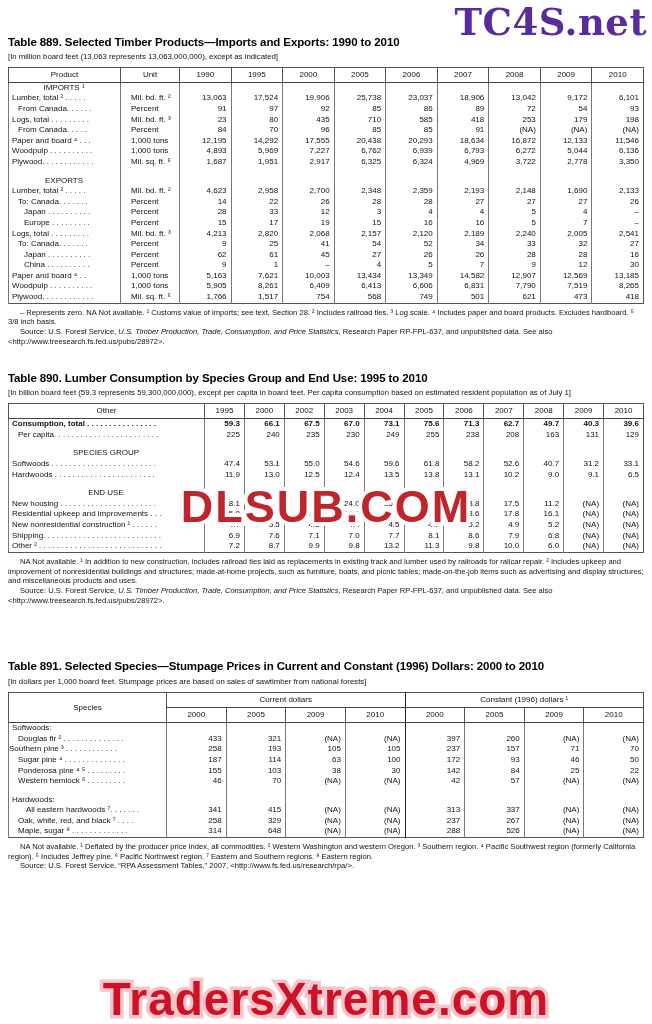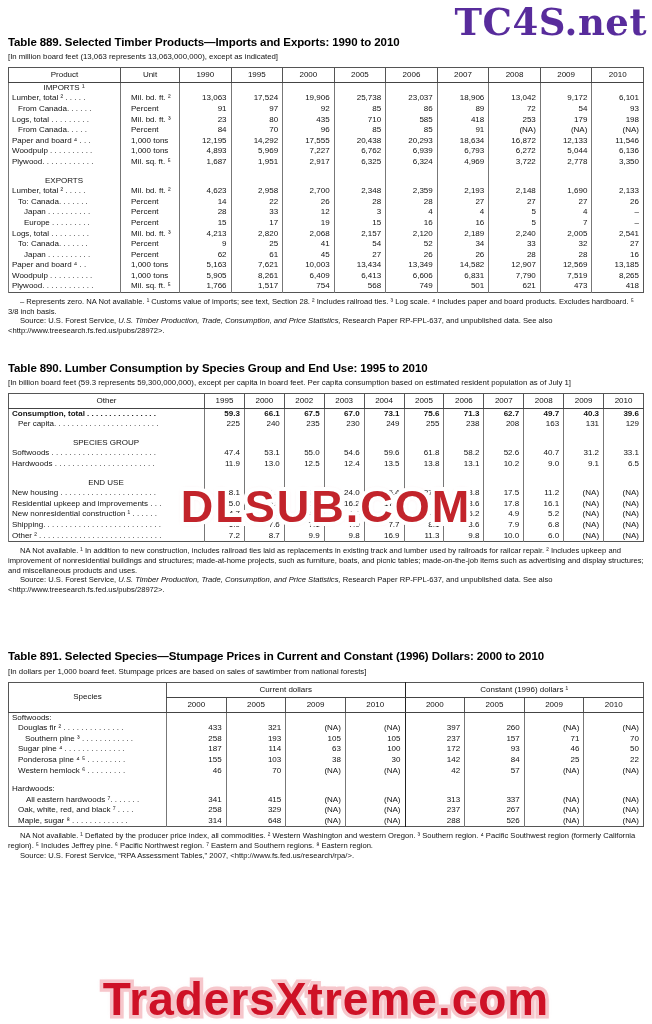--- a/index.html
+++ b/index.html
@@ -305,20 +305,33 @@
             <td class="num">61</td>
             <td class="num">45</td>
             <td class="num">27</td>
             <td class="num">26</td>
             <td class="num">26</td>
             <td class="num">28</td>
             <td class="num">28</td>
             <td class="num">16</td>
           </tr>
           <tr class="data">
+            <td class="lbl" style="padding-left: 15px;">China . . . . . . . . . .</td>
+            <td class="unit">Percent</td>
+            <td class="num">9</td>
+            <td class="num">1</td>
+            <td class="num">–</td>
+            <td class="num">4</td>
+            <td class="num">5</td>
+            <td class="num">7</td>
+            <td class="num">9</td>
+            <td class="num">12</td>
+            <td class="num">30</td>
+          </tr>
+          <tr class="data">
             <td class="lbl">Paper and board ⁴ . .</td>
             <td class="unit">1,000 tons</td>
             <td class="num">5,163</td>
             <td class="num">7,621</td>
             <td class="num">10,003</td>
             <td class="num">13,434</td>
             <td class="num">13,349</td>
             <td class="num">14,582</td>
             <td class="num">12,907</td>
             <td class="num">12,569</td>
@@ -550,21 +563,21 @@
             <td class="num">6.8</td>
             <td class="num">(NA)</td>
             <td class="num">(NA)</td>
           </tr>
           <tr class="data">
             <td class="lbl">Other ² . . . . . . . . . . . . . . . . . . . . . . . . . . . .</td>
             <td class="num">7.2</td>
             <td class="num">8.7</td>
             <td class="num">9.9</td>
             <td class="num">9.8</td>
-            <td class="num">16.9</td>
+            <td class="num">13.2</td>
             <td class="num">11.3</td>
             <td class="num">9.8</td>
             <td class="num">10.0</td>
             <td class="num">6.0</td>
             <td class="num">(NA)</td>
             <td class="num">(NA)</td>
           </tr>
         </tbody>
     </table>
     <div class="notes">
@@ -615,21 +628,21 @@
             <td class="num">433</td>
             <td class="num">321</td>
             <td class="num">(NA)</td>
             <td class="num">(NA)</td>
             <td class="num">397</td>
             <td class="num">260</td>
             <td class="num">(NA)</td>
             <td class="num">(NA)</td>
           </tr>
           <tr class="data">
-            <td class="lbl" style="padding-left: 16px;">Southern pine ³ . . . . . . . . . . . .</td>
+            <td class="lbl" style="padding-left: 0;">Southern pine ³ . . . . . . . . . . . .</td>
             <td class="num">258</td>
             <td class="num">193</td>
             <td class="num">105</td>
             <td class="num">105</td>
             <td class="num">237</td>
             <td class="num">157</td>
             <td class="num">71</td>
             <td class="num">70</td>
           </tr>
           <tr class="data">

